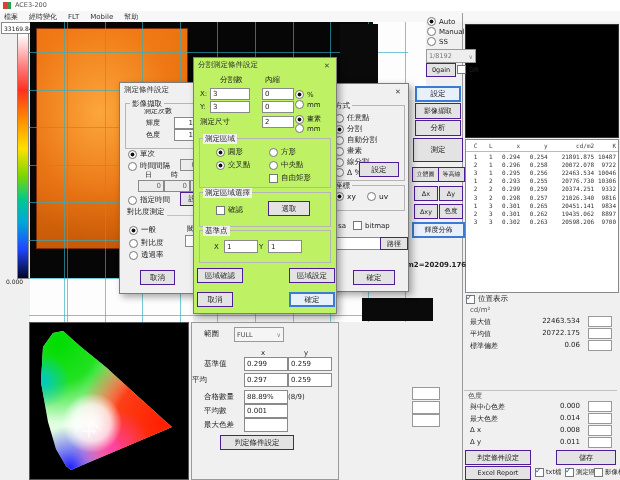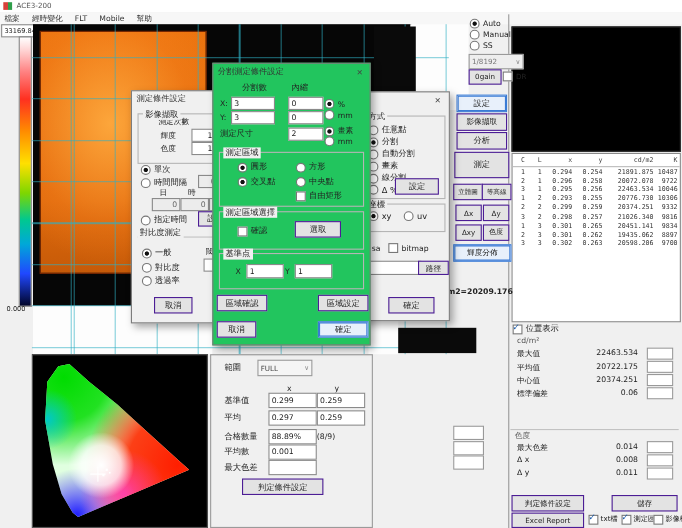--- a/index.html
+++ b/index.html
@@ -141,21 +141,21 @@
   <div class="abs" style="left:191px;top:322px;width:146px;height:156px;border:1px solid #9a9a9a;background:#f0f0f0">
     <span class="lbl" style="left:12px;top:7px">範圍</span>
     <div class="combo" style="left:42px;top:4px;width:44px;height:13px;background:#f5f5f5;color:#444">
         <span>FULL</span>
       </div>
     <span class="lbl" style="left:69px;top:26px;font-size:7px">x</span>
     <span class="lbl" style="left:112px;top:26px;font-size:7px">y</span>
     <span class="lbl" style="left:12px;top:37px">基準值</span>
     <div class="field" style="left:52px;top:34px;width:38px;height:12px">0.299</div>
     <div class="field" style="left:96px;top:34px;width:38px;height:12px">0.259</div>
-    <span class="lbl" style="left:12px;top:53px">平均</span>
+    <span class="lbl" style="left:0;top:53px">平均</span>
     <div class="field" style="left:52px;top:50px;width:38px;height:12px">0.297</div>
     <div class="field" style="left:96px;top:50px;width:38px;height:12px">0.259</div>
     <span class="lbl" style="left:12px;top:70px">合格數量</span>
     <div class="field" style="left:52px;top:67px;width:38px;height:12px">88.89%</div>
     <span class="lbl" style="left:96px;top:70px;font-size:7px">(8/9)</span>
     <span class="lbl" style="left:12px;top:84px">平均數</span>
     <div class="field" style="left:52px;top:81px;width:38px;height:12px">0.001</div>
     <span class="lbl" style="left:12px;top:98px">最大色差</span>
     <div class="field" style="left:52px;top:95px;width:38px;height:12px"></div>
     <div class="btn" style="left:28px;top:112px;width:72px;height:13px">判定條件設定</div>
@@ -312,37 +312,37 @@
         <span class="sbox"></span>
       </div>
 
 
       <div class="srow">
         <span class="sl">平均值</span>
         <span class="sv">20722.175</span>
         <span class="sbox"></span>
       </div>
 
-      <div class="srow">
-        <span class="sl">中心值</span>
-        <span class="sv">20374.251</span>
-        <span class="sbox"></span>
-      </div>
 
 
       <div class="srow">
         <span class="sl">標準偏差</span>
         <span class="sv">0.06</span>
         <span class="sbox"></span>
       </div>
     </div>
   <div class="hline" style="left:464px;top:390px;width:153px"></div>
   <span class="lbl" style="left:468px;top:392px;font-size:7px;color:#555">色度</span>
   <div class="abs" style="left:464px;top:400px;width:154px;height:48px">
 
+      <div class="srow">
+        <span class="sl">與中心色差</span>
+        <span class="sv">0.000</span>
+        <span class="sbox"></span>
+      </div>
 
       <div class="srow">
         <span class="sl">最大色差</span>
         <span class="sv">0.014</span>
         <span class="sbox"></span>
       </div>
 
       <div class="srow">
         <span class="sl">Δ x</span>
         <span class="sv">0.008</span>
@@ -461,21 +461,21 @@
     <span class="lbl" style="left:89px;top:138px;font-size:7px">sa</span>
     <div class="opt cb" style="left:104px;top:137px;font-size:7px">
         <i></i>
         <span>bitmap</span>
       </div>
     <div class="field" style="left:86px;top:153px;width:42px;height:11px"></div>
     <div class="btn" style="left:131px;top:153px;width:26px;height:11px;font-size:7px">路徑</div>
     <div class="btn" style="left:104px;top:186px;width:40px;height:13px">確定</div>
   </div>
 
-  <div class="dlg" style="left:193px;top:57px;width:142px;height:255px;z-index:22;background:#22c55e">
+  <div class="dlg" style="left:193px;top:57px;width:142px;height:255px;z-index:22;background:#bef264">
     <span class="dtitle">分割測定條件設定</span>
     <div class="xbtn" style="right:2px;top:2px"></div>
     <span class="lbl" style="left:26px;top:18px">分割數</span>
     <span class="lbl" style="left:71px;top:18px">內縮</span>
     <span class="lbl" style="left:6px;top:32px;font-size:7px">X:</span>
     <div class="field" style="left:16px;top:30px;width:34px;height:10px">3</div>
     <div class="field" style="left:68px;top:30px;width:26px;height:10px">0</div>
     <span class="lbl" style="left:6px;top:45px;font-size:7px">Y:</span>
     <div class="field" style="left:16px;top:43px;width:34px;height:10px">3</div>
     <div class="field" style="left:68px;top:43px;width:26px;height:10px">0</div>

